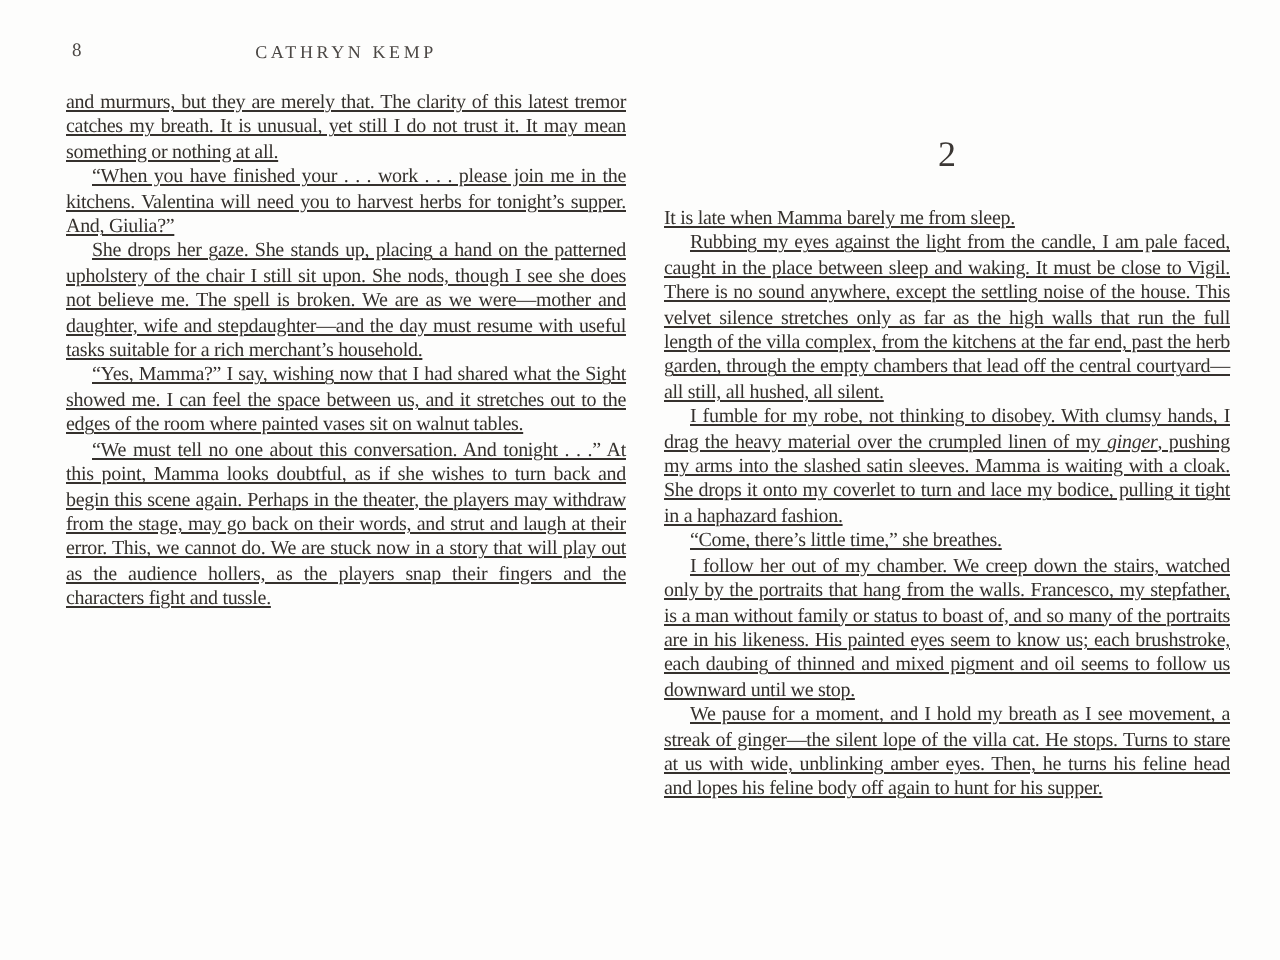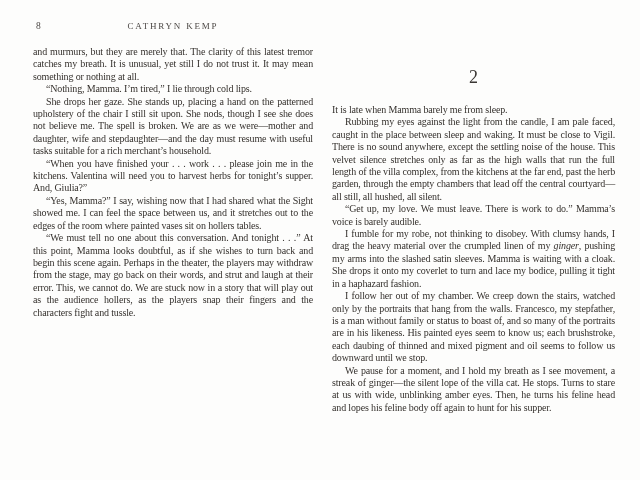--- a/index.html
+++ b/index.html
@@ -42,52 +42,52 @@
   }
 
   .body-text {
     margin-top: 14px;
     font-size: 10px;
     line-height: 12.4px;
     letter-spacing: -0.15px;
     text-align: justify;
     text-justify: inter-word;
     hyphens: none;
+    text-decoration: underline;
   }
   .page.right .body-text { margin-top: 17px; }
 
   .para { margin: 0; padding: 0; }
   .para.indent { text-indent: 13px; }
   .para i { font-style: italic; }
 </style>
 </head>
 <body>
 
 <div class="spread">
 
   <div class="page left">
     <div class="running-head">
       <span class="page-num">8</span>
       <span>CATHRYN KEMP</span>
     </div>
     <div class="body-text">
         <p class="para">and murmurs, but they are merely that. The clarity of this latest tremor catches my breath. It is unusual, yet still I do not trust it. It may mean something or nothing at all.</p>
-        <p class="para indent">“Nothing, Mamma. I’m tired,” I lie through cold lips.</p>
+        <p class="para indent">“When you have finished your . . . work . . . please join me in the kitchens. Valentina will need you to harvest herbs for tonight’s supper. And, Giulia?”</p>
         <p class="para indent">She drops her gaze. She stands up, placing a hand on the patterned upholstery of the chair I still sit upon. She nods, though I see she does not believe me. The spell is broken. We are as we were—mother and daughter, wife and stepdaughter—and the day must resume with useful tasks suitable for a rich merchant’s household.</p>
-        <p class="para indent">“When you have finished your . . . work . . . please join me in the kitchens. Valentina will need you to harvest herbs for tonight’s supper. And, Giulia?”</p>
-        <p class="para indent">“Yes, Mamma?” I say, wishing now that I had shared what the Sight showed me. I can feel the space between us, and it stretches out to the edges of the room where painted vases sit on hollers tables.</p>
+        <p class="para indent">“Yes, Mamma?” I say, wishing now that I had shared what the Sight showed me. I can feel the space between us, and it stretches out to the edges of the room where painted vases sit on walnut tables.</p>
         <p class="para indent">“We must tell no one about this conversation. And tonight . . .” At this point, Mamma looks doubtful, as if she wishes to turn back and begin this scene again. Perhaps in the theater, the players may withdraw from the stage, may go back on their words, and strut and laugh at their error. This, we cannot do. We are stuck now in a story that will play out as the audience hollers, as the players snap their fingers and the characters fight and tussle.</p>
       </div>
   </div>
 
   <div class="page right">
     <div class="chapter-num">2</div>
     <div class="body-text">
         <p class="para">It is late when Mamma barely me from sleep.</p>
         <p class="para indent">Rubbing my eyes against the light from the candle, I am pale faced, caught in the place between sleep and waking. It must be close to Vigil. There is no sound anywhere, except the settling noise of the house. This velvet silence stretches only as far as the high walls that run the full length of the villa complex, from the kitchens at the far end, past the herb garden, through the empty chambers that lead off the central courtyard—all still, all hushed, all silent.</p>
-        <p class="para indent">“Get up, my love. We must leave. There is work to do.” Mamma’s voice is barely audible.</p>
         <p class="para indent">I fumble for my robe, not thinking to disobey. With clumsy hands, I drag the heavy material over the crumpled linen of my <i>ginger</i>, pushing my arms into the slashed satin sleeves. Mamma is waiting with a cloak. She drops it onto my coverlet to turn and lace my bodice, pulling it tight in a haphazard fashion.</p>
+        <p class="para indent">“Come, there’s little time,” she breathes.</p>
         <p class="para indent">I follow her out of my chamber. We creep down the stairs, watched only by the portraits that hang from the walls. Francesco, my stepfather, is a man without family or status to boast of, and so many of the portraits are in his likeness. His painted eyes seem to know us; each brushstroke, each daubing of thinned and mixed pigment and oil seems to follow us downward until we stop.</p>
         <p class="para indent">We pause for a moment, and I hold my breath as I see movement, a streak of ginger—the silent lope of the villa cat. He stops. Turns to stare at us with wide, unblinking amber eyes. Then, he turns his feline head and lopes his feline body off again to hunt for his supper.</p>
       </div>
   </div>
 
 </div>
 
 </body></html>

